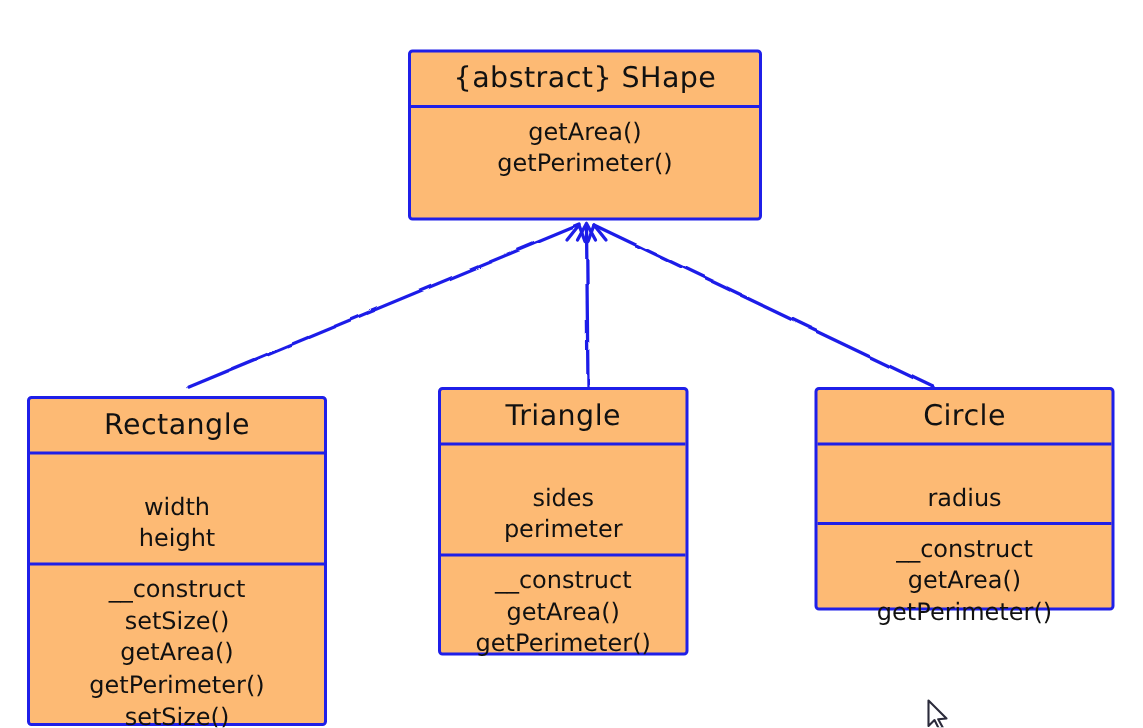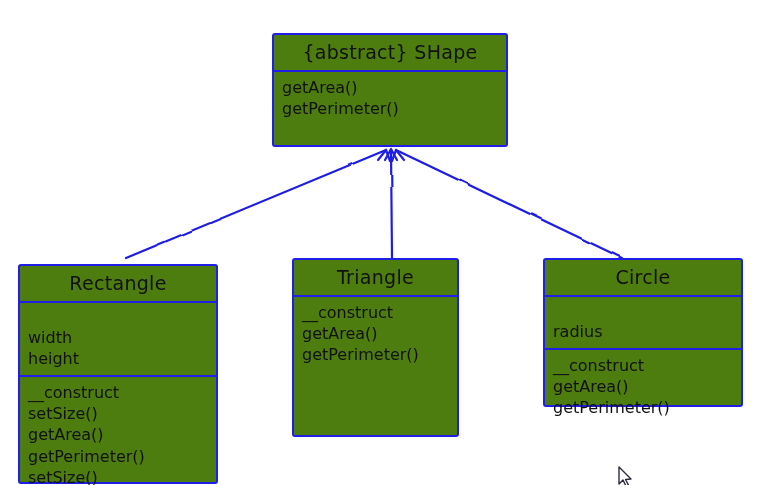--- a/index.html
+++ b/index.html
@@ -21,21 +21,21 @@
     position: absolute;
     left: 0;
     top: 0;
     width: 762px;
     height: 485px;
     pointer-events: none;
   }
   .uml-class {
     position: absolute;
     box-sizing: border-box;
-    background: #4d7c0f;
+    background: #fdba74;
     border: 2.5px solid #1f1fe8;
     border-radius: 3px;
     z-index: 2;
   }
   .class-title {
     text-align: center;
     font-size: 19px;
     color: #111111;
     padding: 6px 4px 7px 4px;
     border-bottom: 2.5px solid #1f1fe8;
@@ -47,20 +47,21 @@
   }
   .class-section.attributes {
     border-bottom: 2.5px solid #1f1fe8;
     margin-top: 19px;
   }
   .member-line {
     font-size: 16px;
     color: #111111;
     line-height: 1.32;
     white-space: nowrap;
+    text-align: center;
   }
   .cursor-arrow {
     position: absolute;
     z-index: 5;
   }
 </style>
 </head>
 <body>
 
 <div id="canvas">
@@ -110,20 +111,24 @@
       <div class="member-line">__construct</div>
       <div class="member-line">setSize()</div>
       <div class="member-line">getArea()</div>
       <div class="member-line">getPerimeter()</div>
       <div class="member-line">setSize()</div>
     </div>
   </div>
 
   <div class="uml-class" style="left:292px; top:258px; width:167px; height:179px;">
     <div class="class-title">Triangle</div>
+    <div class="class-section attributes">
+      <div class="member-line">sides</div>
+      <div class="member-line">perimeter</div>
+    </div>
     <div class="class-section methods">
       <div class="member-line">__construct</div>
       <div class="member-line">getArea()</div>
       <div class="member-line">getPerimeter()</div>
     </div>
   </div>
 
   <div class="uml-class" style="left:543px; top:258px; width:200px; height:149px;">
     <div class="class-title">Circle</div>
     <div class="class-section attributes">

